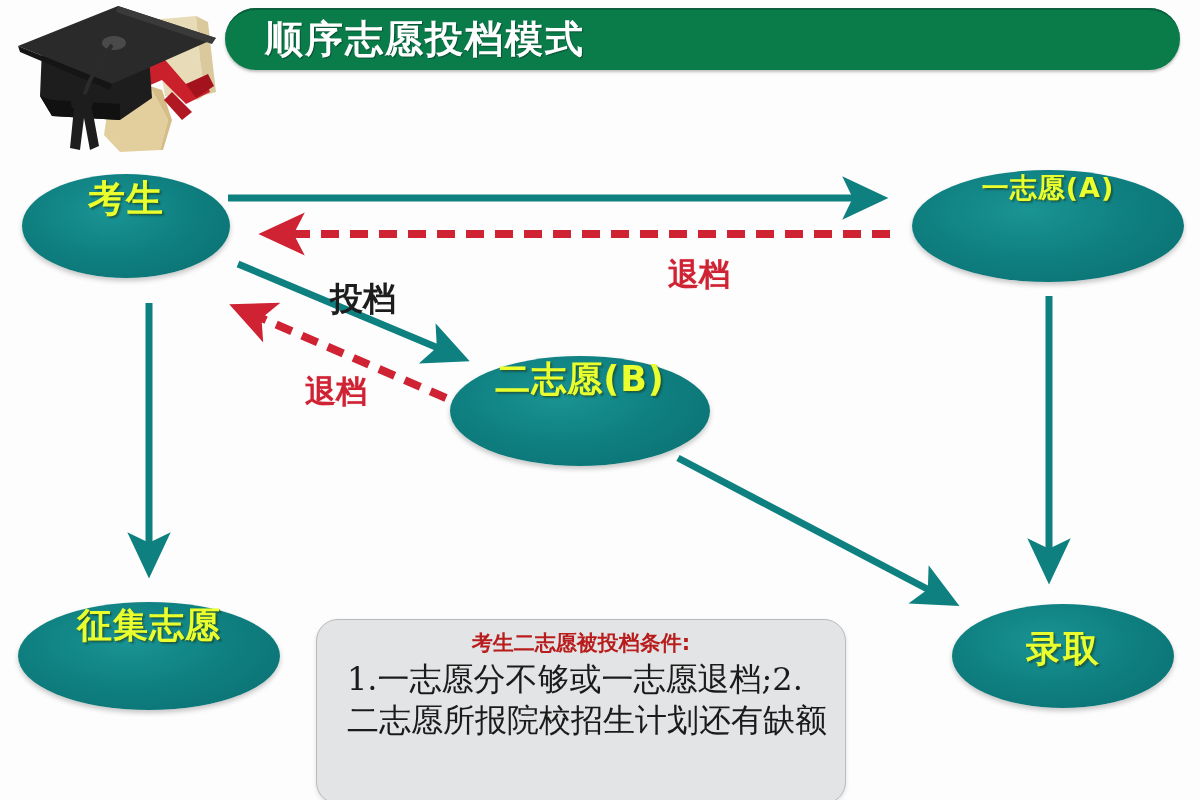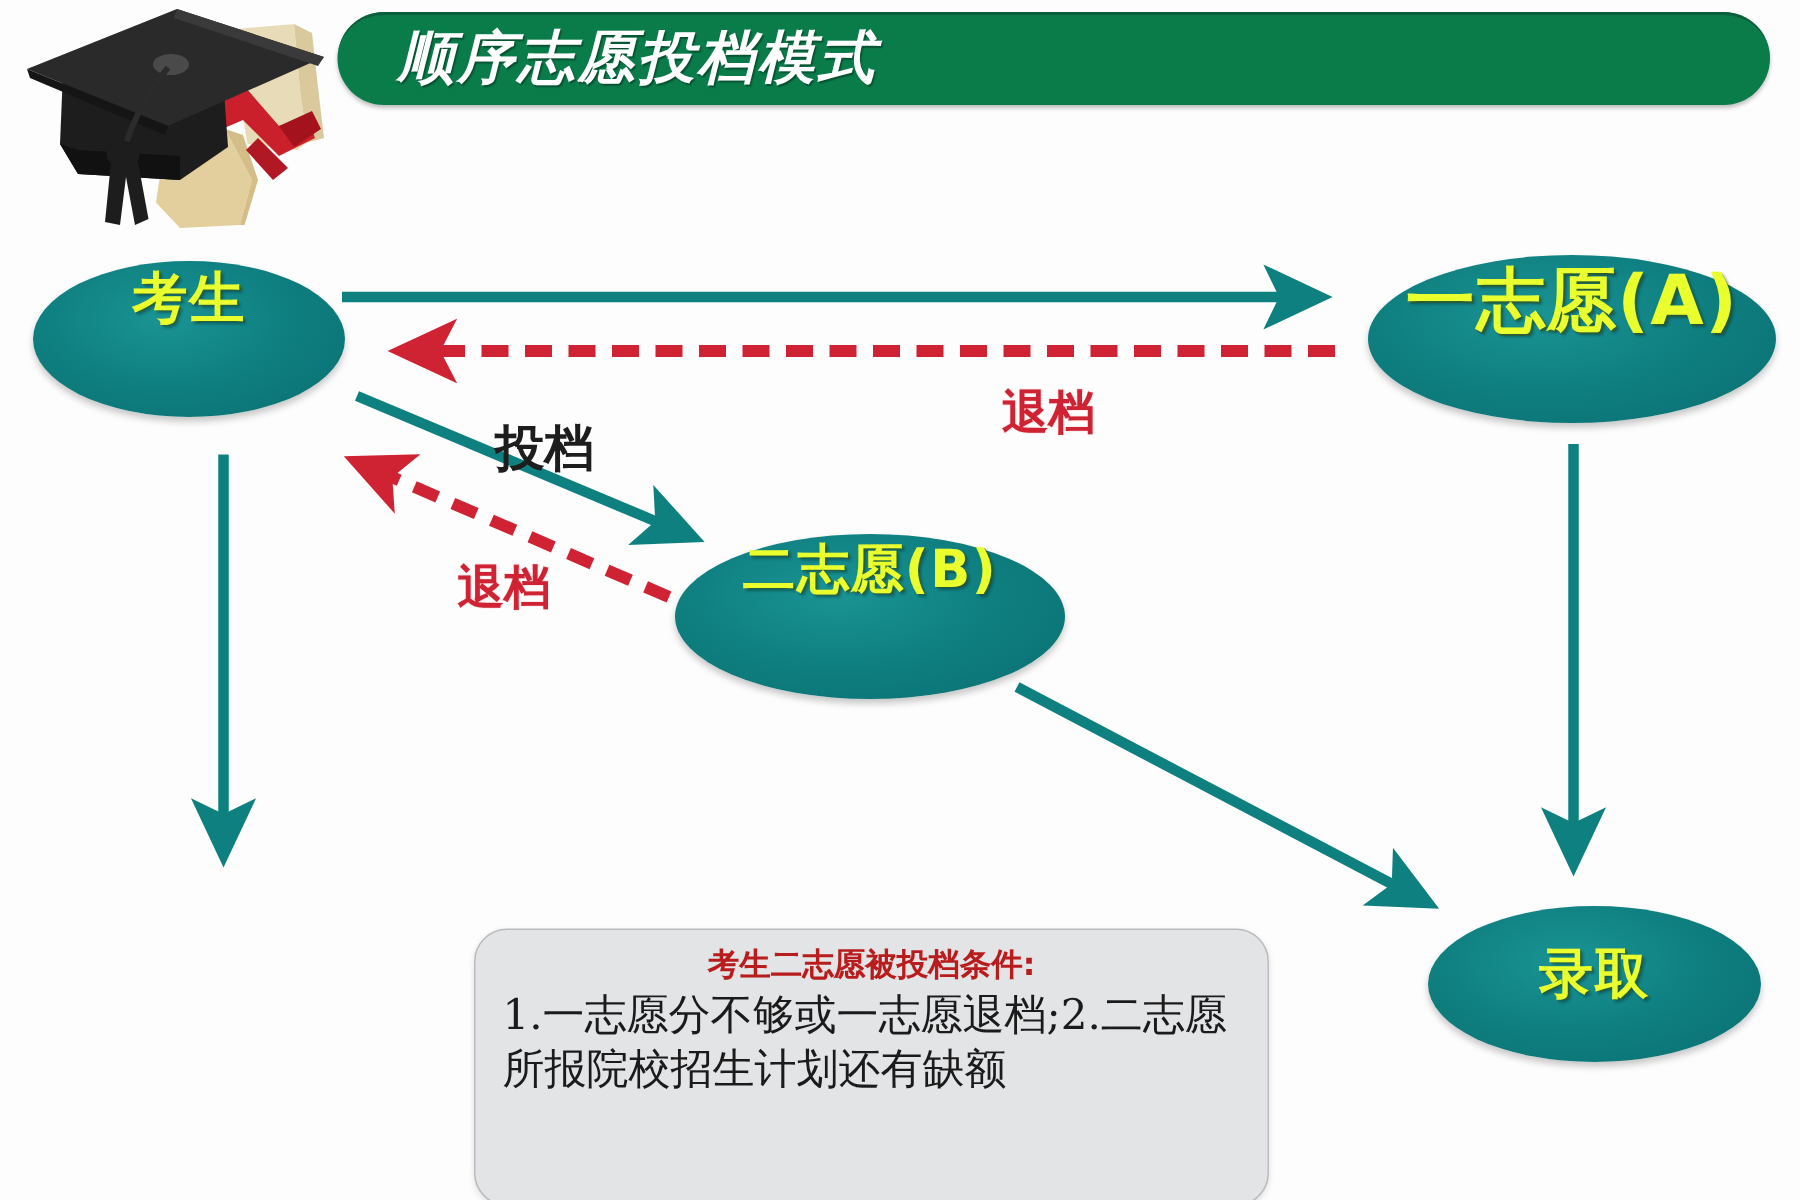--- a/index.html
+++ b/index.html
@@ -19,21 +19,20 @@
   
   .banner {
     position: absolute;
     left: 225px;
     top: 8px;
     width: 955px;
     height: 62px;
     background: #0a7c4a;
     border-radius: 31px;
     box-shadow: 0 2px 3px rgba(0,0,0,0.25);
-    font-style: italic;
   }
   .banner-inner {
     position: absolute;
     left: 0; top: 0; right: 0; bottom: 0;
     border-radius: 31px;
     border-top: 2px solid #0c5f3c;
   }
   .banner-title {
     position: absolute;
     left: 40px;
@@ -71,21 +70,21 @@
     font-weight: bold;
     white-space: nowrap;
     text-shadow: 1px 1px 0 rgba(60,90,20,0.55), 2px 2px 2px rgba(0,0,0,0.30);
     letter-spacing: 1px;
   }
 
   #node-kaosheng      { left: 22px;  top: 174px; width: 208px; height: 104px; }
   #node-kaosheng .node-label { font-size: 37px; }
 
   #node-zhiyuan-a     { left: 912px; top: 170px; width: 272px; height: 112px; }
-  #node-zhiyuan-a .node-label { font-size: 46px; }
+  #node-zhiyuan-a .node-label { font-size: 27px; }
 
   #node-zhiyuan-b     { left: 450px; top: 356px; width: 260px; height: 110px; }
   #node-zhiyuan-b .node-label { font-size: 35px; }
 
   #node-zhengji       { left: 18px;  top: 602px; width: 262px; height: 108px; }
   #node-zhengji .node-label { font-size: 35px; }
 
   #node-luqu          { left: 952px; top: 604px; width: 222px; height: 104px; }
   #node-luqu .node-label { font-size: 36px; margin-top: 21px; }
 
@@ -123,26 +122,27 @@
     text-align: center;
     font-size: 21px;
     font-weight: bold;
     color: #b91c1c;
     font-family: "DejaVu Sans", "Liberation Sans", sans-serif;
     line-height: 1.1;
     white-space: nowrap;
   }
   .callout-body {
     margin-top: 4px;
-    font-size: 28px;
+    font-size: 32px;
     color: #1b1b1b;
     font-family: "DejaVu Serif", "Liberation Serif", serif;
     line-height: 1.28;
     text-align: left;
     letter-spacing: 0px;
+    margin-left: 12px;
   }
 
   
   #arrows {
     position: absolute;
     left: 0;
     top: 0;
     width: 1200px;
     height: 800px;
     pointer-events: none;
@@ -215,20 +215,23 @@
   </div>
 
   <div class="node" id="node-zhiyuan-a">
     <span class="node-label">一志愿(A)</span>
   </div>
 
   <div class="node" id="node-zhiyuan-b">
     <span class="node-label">二志愿(B)</span>
   </div>
 
+  <div class="node" id="node-zhengji">
+    <span class="node-label">征集志愿</span>
+  </div>
 
   <div class="node" id="node-luqu">
     <span class="node-label">录取</span>
   </div>
 
 
   <div class="edge-label red" id="lbl-tuidang-1">退档</div>
 
   <div class="edge-label black" id="lbl-toudang">投档</div>
 

